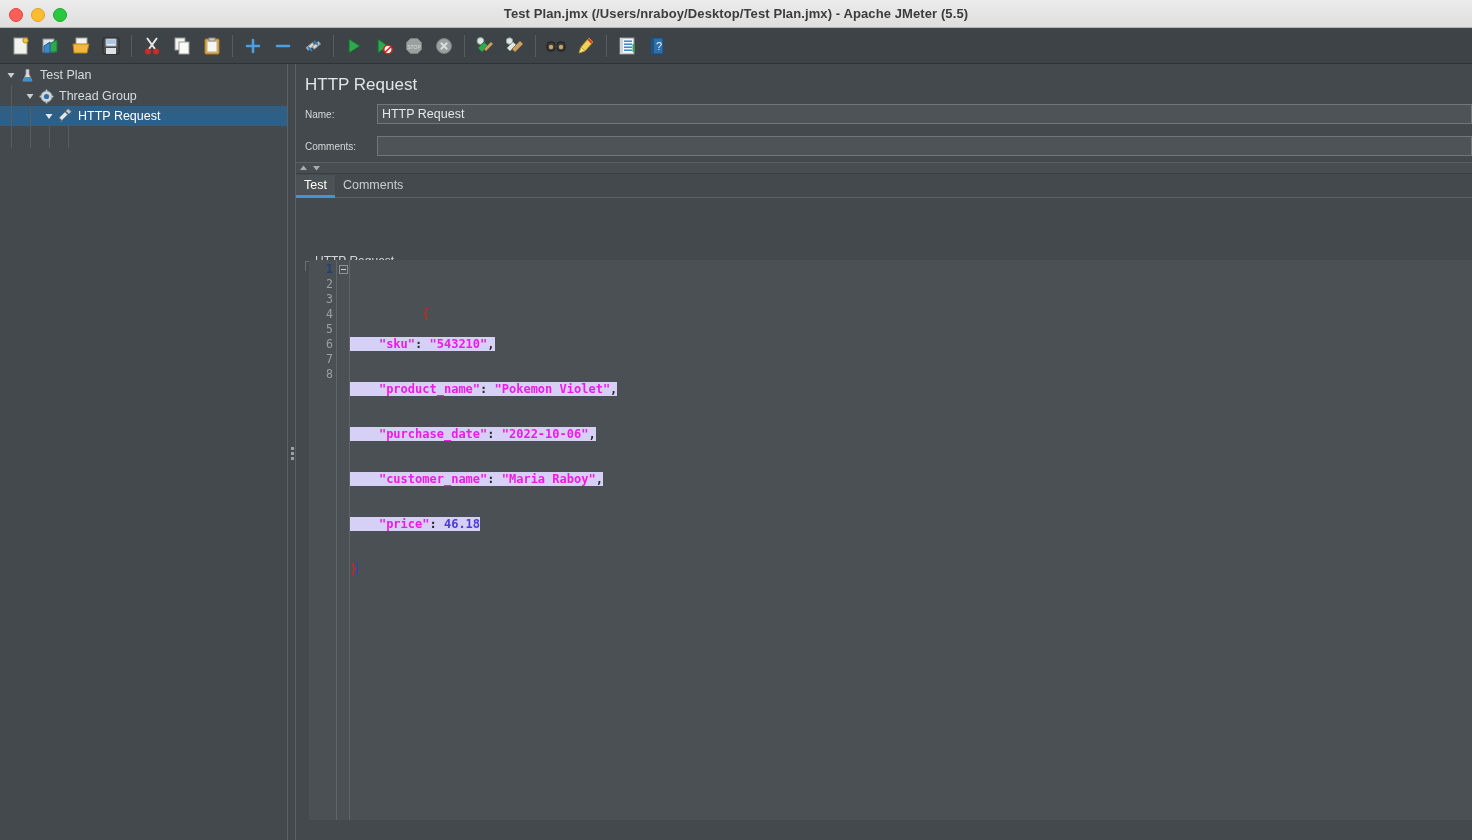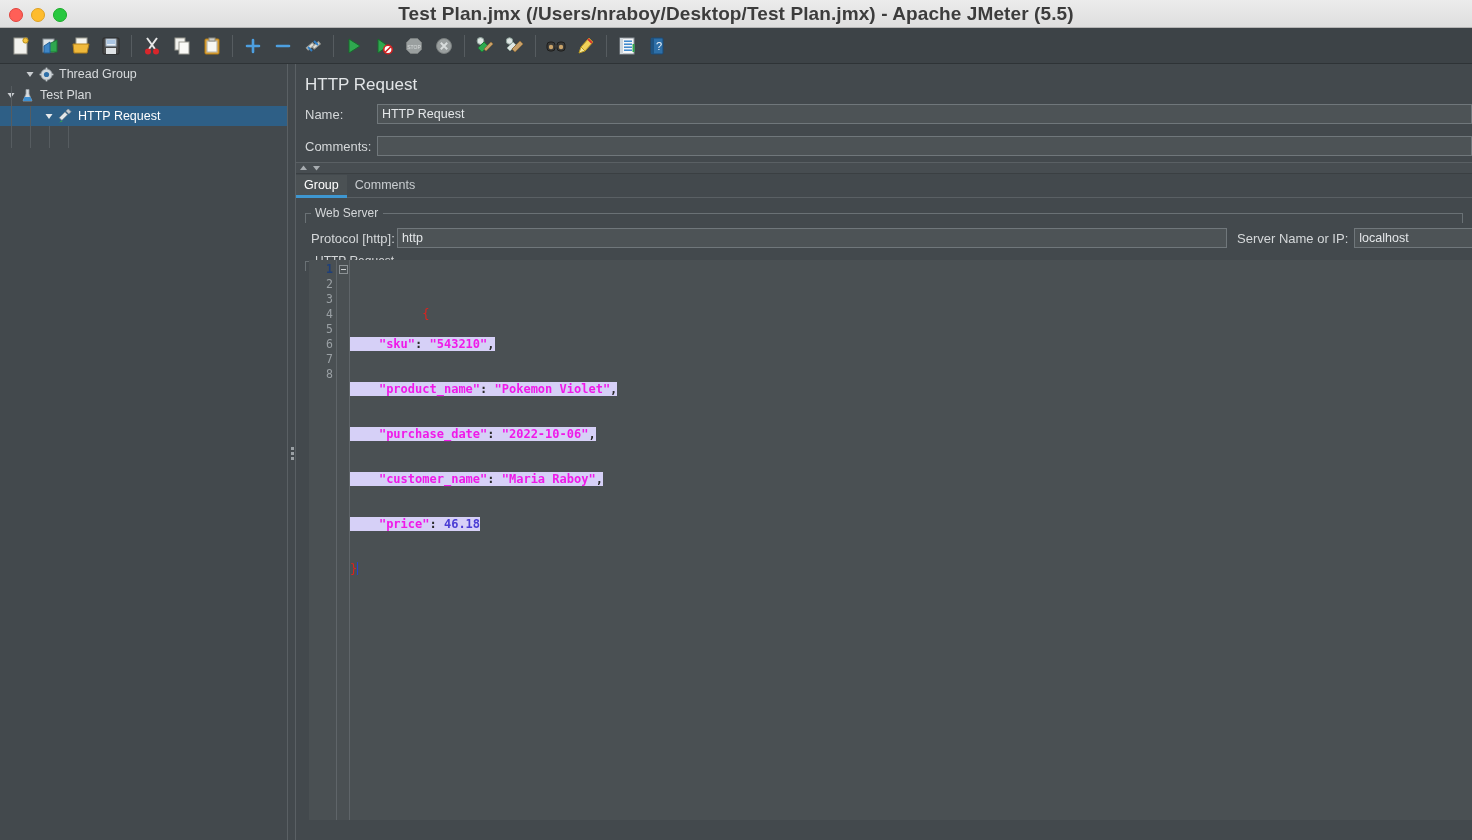--- a/index.html
+++ b/index.html
@@ -28,21 +28,21 @@
   .traffic {
     position: absolute; left: 9px; top: 8px;
     display: flex; gap: 8px; align-items: center;
   }
   .dot { width: 12px; height: 12px; border-radius: 50%; display: block; }
   .dot.red { background: #ff5f57; border: 1px solid #e0443e; }
   .dot.yellow { background: #febc2e; border: 1px solid #dea123; }
   .dot.green { background: #28c840; border: 1px solid #1aab29; }
   .title-text {
     width: 100%; text-align: center;
-    font-size: 19px; font-weight: bold; color: #3c3c3c;
+    font-size: 13px; font-weight: bold; color: #3c3c3c;
     letter-spacing: 0.1px;
   }
 
   
   .toolbar {
     position: absolute; top: 28px; left: 0;
     width: 1472px; height: 36px;
     background: #3d4347;
     border-bottom: 1px solid #2e3336;
     box-sizing: border-box;
@@ -137,21 +137,21 @@
   }
   .panel-title {
     position: absolute; left: 9px; top: 11px;
     font-size: 17px; color: #e2e5e7;
   }
   .field-row {
     position: absolute; left: 0; display: flex; align-items: center;
     width: 1176px;
   }
   .field-label {
-    font-size: 13px; color: #d5d8da;
+    font-size: 10px; color: #d5d8da;
     padding-left: 9px;
   }
   .text-input {
     background: #4d5356;
     border: 1px solid #70777b;
     color: #e4e7e9;
     font-size: 12.5px;
     font-family: "Liberation Sans", sans-serif;
     height: 20px;
     line-height: 20px;
@@ -519,20 +519,35 @@
       <span class="thread-count">0/10</span>
       <svg width="20" height="20" viewBox="0 0 20 20">
         <circle cx="10" cy="10" r="9" fill="#d9dde0" stroke="#aeb4b8"></circle>
         <path d="M10 3 L12 6 L8 6 Z M10 17 L8 14 L12 14 Z M3 10 L6 8 L6 12 Z M17 10 L14 12 L14 8 Z" fill="#6c7478"></path>
         <circle cx="10" cy="10" r="2.4" fill="#6c7478"></circle>
       </svg>
     </div>
   </div>
 
   <div class="tree-panel">
+
+    <div class="tree-row" style="height:22px;">
+      <span class="twisty">
+        <svg width="10" height="10" viewBox="0 0 10 10">
+            <path d="M1.5 3 L8.5 3 L5 8 Z" fill="#c9cdd0"></path>
+          </svg>
+      </span>
+      <span class="tree-icon">
+        <svg width="15" height="15" viewBox="0 0 15 15">
+          <path d="M6 1.5 L9 1.5 L9 6 L12 13 L3 13 L6 6 Z" fill="#d8dde0" stroke="#9aa1a6" stroke-width="0.8"></path>
+          <path d="M4.4 9 L10.6 9 L12 13 L3 13 Z" fill="#3e8fd0"></path>
+        </svg>
+      </span>
+      <span class="tree-label">Test Plan</span>
+    </div>
 
     <div class="tree-row" style="height:20px;">
       <span class="indent" style="width:19px"></span>
       <span class="twisty">
         <svg width="10" height="10" viewBox="0 0 10 10">
             <path d="M1.5 3 L8.5 3 L5 8 Z" fill="#c9cdd0"></path>
           </svg>
       </span>
       <span class="tree-icon">
         <svg width="15" height="15" viewBox="0 0 15 15">
@@ -542,35 +557,20 @@
             <rect x="6.7" y="0.6" width="1.6" height="2.4"></rect>
               <rect x="6.7" y="12" width="1.6" height="2.4"></rect>
             <rect x="0.6" y="6.7" width="2.4" height="1.6"></rect>
               <rect x="12" y="6.7" width="2.4" height="1.6"></rect>
           </g>
         </svg>
       </span>
       <span class="tree-label">Thread Group</span>
     </div>
 
-    <div class="tree-row" style="height:22px;">
-      <span class="twisty">
-        <svg width="10" height="10" viewBox="0 0 10 10">
-            <path d="M1.5 3 L8.5 3 L5 8 Z" fill="#c9cdd0"></path>
-          </svg>
-      </span>
-      <span class="tree-icon">
-        <svg width="15" height="15" viewBox="0 0 15 15">
-          <path d="M6 1.5 L9 1.5 L9 6 L12 13 L3 13 L6 6 Z" fill="#d8dde0" stroke="#9aa1a6" stroke-width="0.8"></path>
-          <path d="M4.4 9 L10.6 9 L12 13 L3 13 Z" fill="#3e8fd0"></path>
-        </svg>
-      </span>
-      <span class="tree-label">Test Plan</span>
-    </div>
-
     <div class="tree-row selected" style="height:20px;">
       <span class="indent" style="width:38px"></span>
       <span class="twisty">
         <svg width="10" height="10" viewBox="0 0 10 10">
             <path d="M1.5 3 L8.5 3 L5 8 Z" fill="#e6e9eb"></path>
           </svg>
       </span>
       <span class="tree-icon">
         <svg width="15" height="15" viewBox="0 0 15 15">
           <rect x="8.5" y="0.8" width="4" height="3.2" fill="#c9ced2" stroke="#8a9196" stroke-width="0.7" transform="rotate(45 10.5 2.4)"></rect>
@@ -613,38 +613,24 @@
     <div class="arrows-strip">
       <svg width="9" height="8" viewBox="0 0 9 8">
           <path d="M4.5 1.5 L8 6 L1 6 Z" fill="#a8adb1"></path>
         </svg>
       <svg width="9" height="8" viewBox="0 0 9 8" style="margin-left:4px;">
           <path d="M1 2 L8 2 L4.5 6.5 Z" fill="#a8adb1"></path>
         </svg>
     </div>
 
     <div class="tabstrip">
-      <div class="tab active">Group</div>
+      <div class="tab active">Test</div>
       <div class="tab">Comments</div>
     </div>
 
-    <div class="groupbox" style="left:9px; top:142px; width:1158px; height:46px;">
-      <div class="group-line" style="left:0; top:7px; width:6px;"></div>
-      <div class="group-line" style="left:78px; top:7px; width:1080px;"></div>
-      <div class="group-tick" style="left:0; top:7px; height:10px;"></div>
-      <div class="group-tick" style="left:1157px; top:7px; height:10px;"></div>
-      <div class="group-title" style="left:6px; top:0;">Web Server</div>
-
-      <div style="position:absolute; left:6px; top:22px; display:flex; align-items:center;">
-        <span class="field-label" style="padding-left:0; width:86px;">Protocol [http]:</span>
-        <input class="text-input" style="width: 830px;" value="http">
-        <span class="field-label" style="padding-left:10px; white-space:nowrap;">Server Name or IP:</span>
-        <input class="text-input" style="width: 180px; margin-left: 6px;" value="localhost">
-      </div>
-    </div>
 
     <div class="groupbox" style="left:9px; top:190px; width:1158px; height:76px;">
       <div class="group-line" style="left:0; top:7px; width:6px;"></div>
       <div class="group-line" style="left:88px; top:7px; width:1070px;"></div>
       <div class="group-tick" style="left:0; top:7px; height:10px;"></div>
       <div class="group-tick" style="left:1157px; top:7px; height:10px;"></div>
       <div class="group-title" style="left:6px; top:0;">HTTP Request</div>
 
       <div class="combo" style="left:6px; top:20px; width:784px;">
         <span class="combo-text">POST</span>

